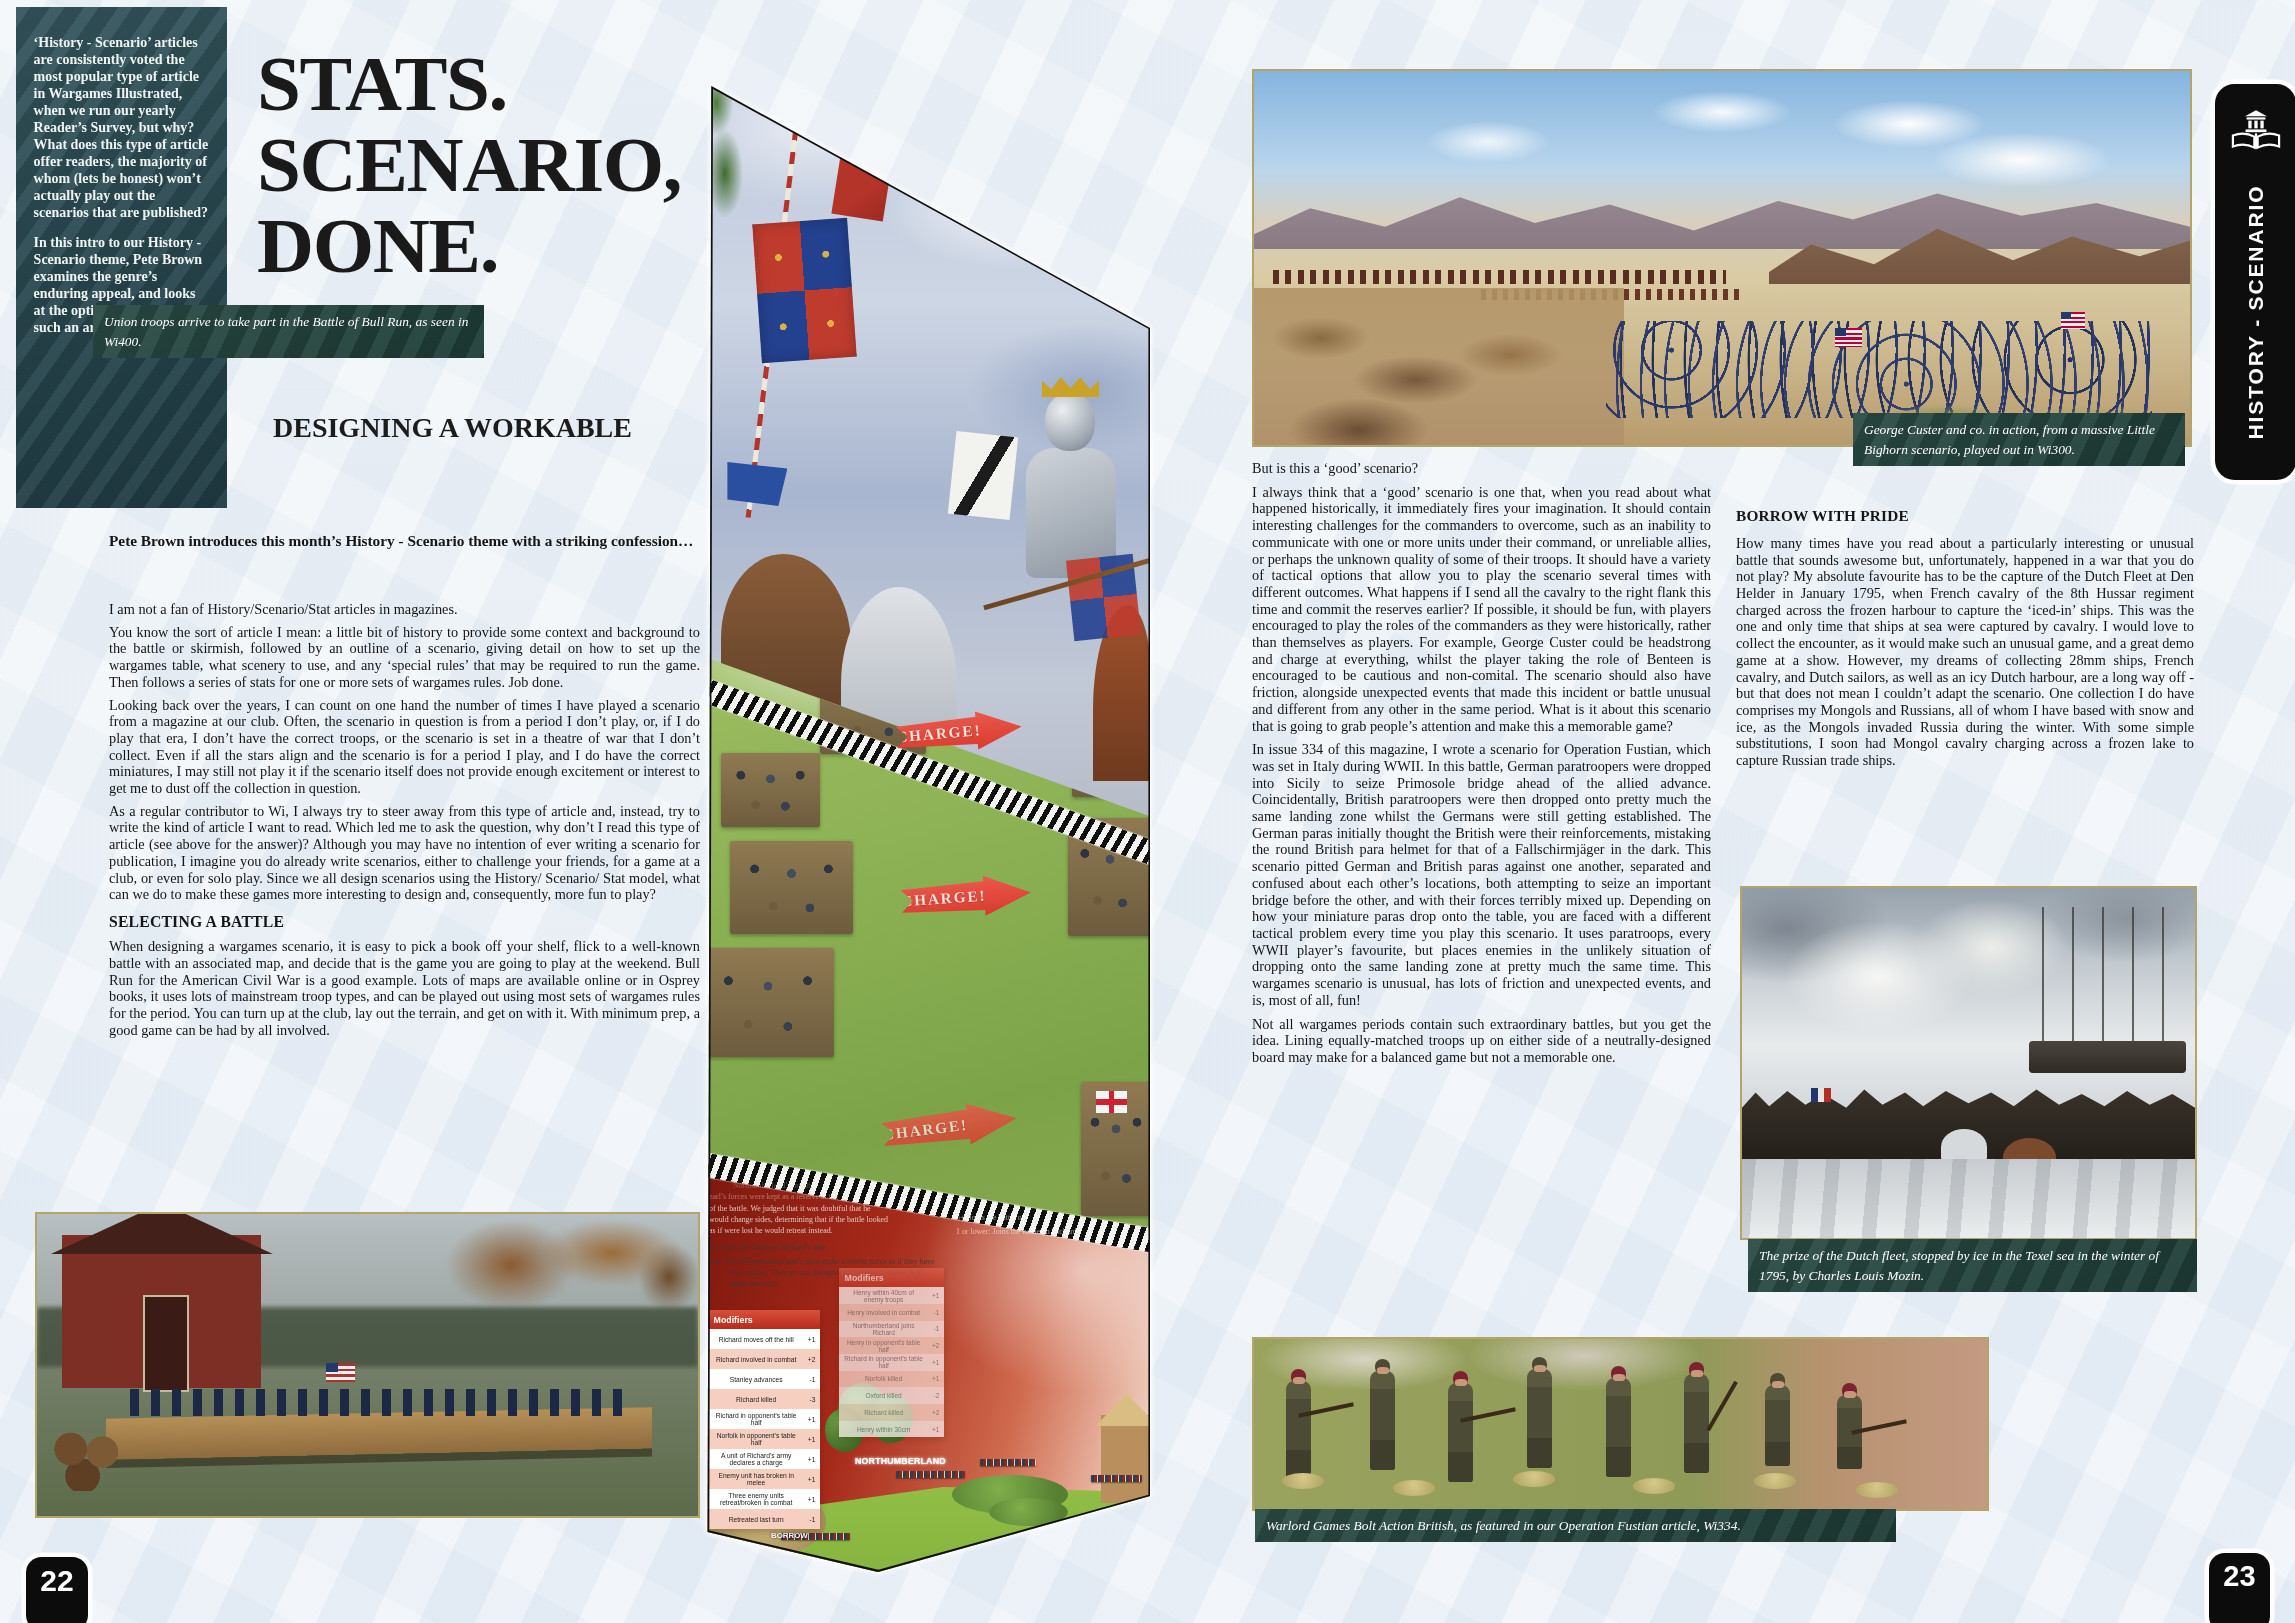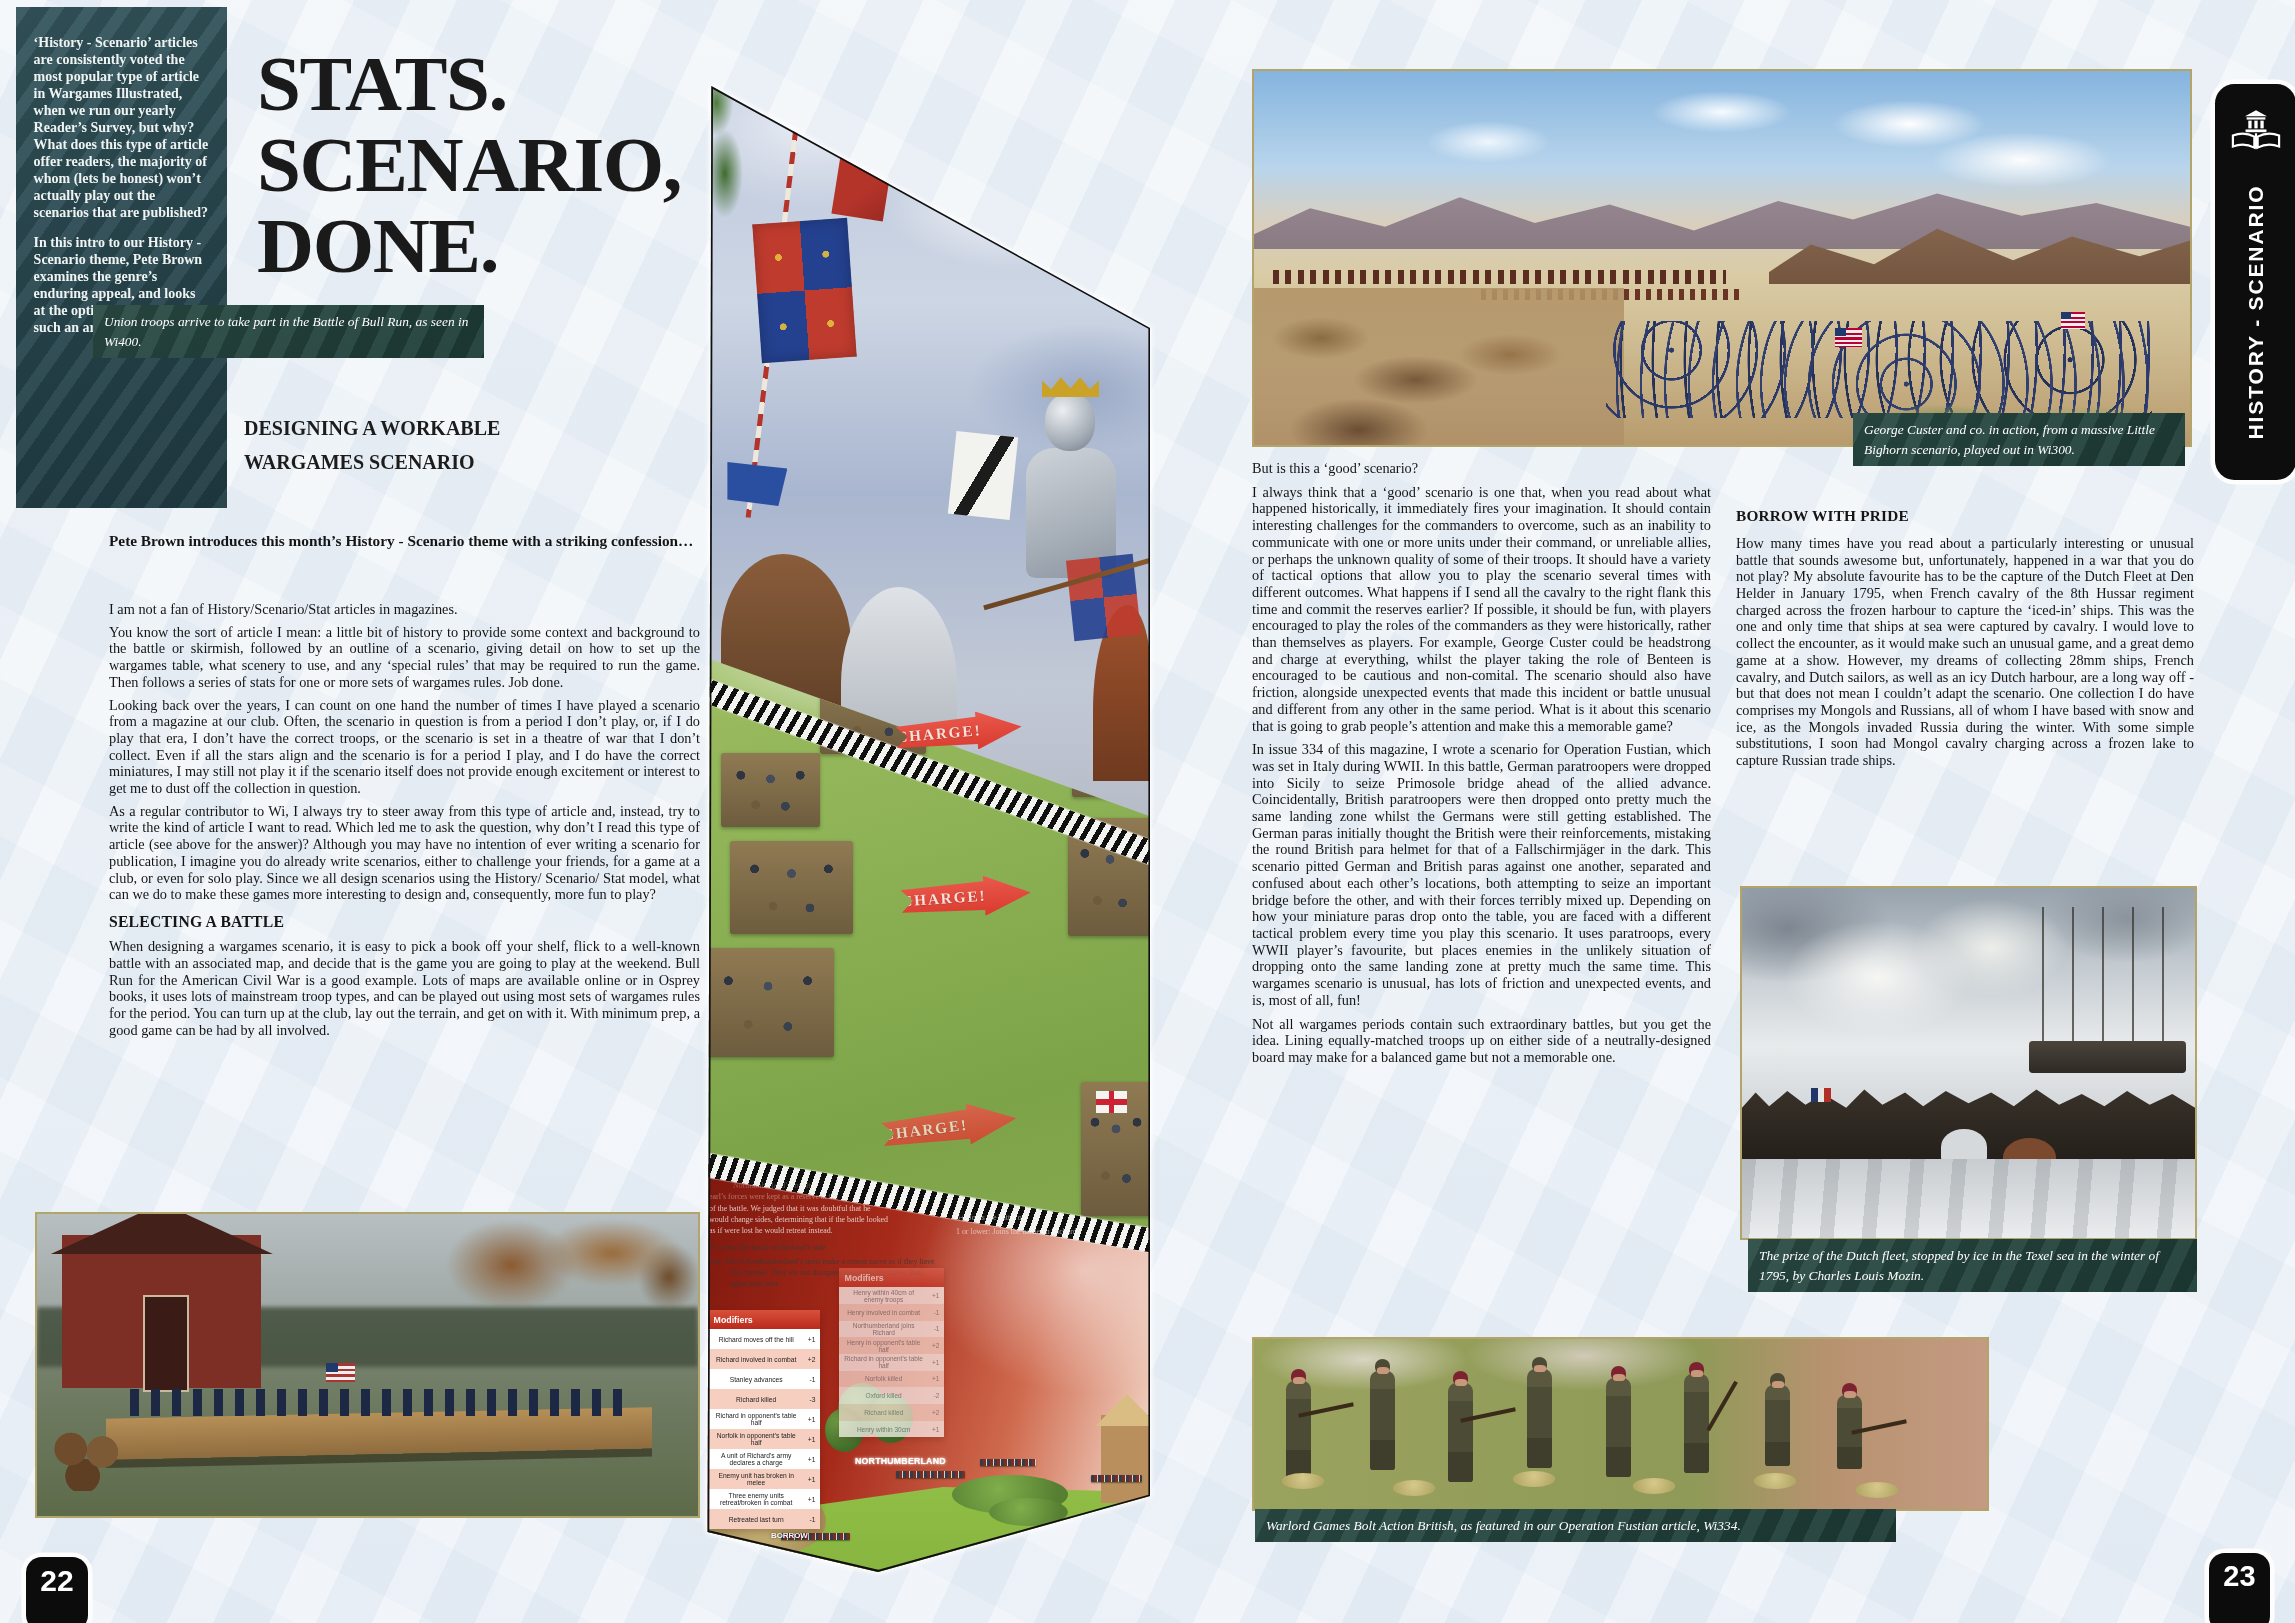--- a/index.html
+++ b/index.html
@@ -12,21 +12,21 @@
   .abs{position:absolute;}
 
   
   .sidebar{left:16px;top:7px;width:211px;height:501px;box-sizing:border-box;
     background:
       repeating-linear-gradient(125deg, rgba(255,255,255,.05) 0 12px, rgba(0,0,0,.10) 12px 28px),
       linear-gradient(160deg,#35565e,#27454d 60%,#203b43);
     color:#eff4f3;padding:27px 17.6px;font-weight:bold;font-size:14px;line-height:17px;}
   .sidebar p{margin:0 0 13px 0;}
   .title{left:257px;top:43px;width:453px;font-size:79px;line-height:81px;letter-spacing:-1.4px;color:#1a1a1a;}
-  .subtitle{left:244px;top:411px;width:453px;font-size:20px;line-height:34px;color:#1c1c1c;}
+  .subtitle{left:273px;top:411px;width:453px;font-size:28px;line-height:34px;color:#1c1c1c;}
   .standfirst{left:109px;top:516px;width:595px;font-weight:bold;font-size:15.3px;line-height:20.4px;}
   .bodycol{left:109px;top:601px;width:591px;font-size:14.3px;line-height:16.7px;text-align:justify;}
   .bodycol p{margin:0 0 6px 0;}
   .bodycol h3{font-size:15.7px;line-height:17.6px;margin:10.2px 0 7.4px 0;letter-spacing:0.2px;}
   h1,h2,h3{font-weight:bold;font-family:"Liberation Serif","DejaVu Serif",serif;margin:0;}
 
   .photo{box-sizing:border-box;border:2.3px solid #b3a469;overflow:hidden;}
   .capbox{box-sizing:border-box;color:#fff;font-style:italic;font-size:13.4px;line-height:20px;
     padding:6.5px 11px;background:
       repeating-linear-gradient(115deg, rgba(255,255,255,.05) 0 14px, rgba(0,0,0,.12) 14px 30px),
@@ -239,21 +239,20 @@
   </aside>
 
   <h1 class="abs title">
     <div>STATS.</div>
     <div>SCENARIO,</div>
     <div>DONE.</div>
   </h1>
 
   <h2 class="abs subtitle">
     <div>DESIGNING A WORKABLE</div>
-    <div>WARGAMES SCENARIO</div>
   </h2>
 
   <p class="abs standfirst">Pete Brown introduces this month’s History - Scenario theme with a striking confession…</p>
 
   <div class="abs bodycol">
     <p>I am not a fan of History/Scenario/Stat articles in magazines.</p>
     <p>You know the sort of article I mean: a little bit of history to provide some context and background to the battle or skirmish, followed by an outline of a scenario, giving detail on how to set up the wargames table, what scenery to use, and any ‘special rules’ that may be required to run the game. Then follows a series of stats for one or more sets of wargames rules. Job done.</p>
     <p>Looking back over the years, I can count on one hand the number of times I have played a scenario from a magazine at our club. Often, the scenario in question is from a period I don’t play, or, if I do play that era, I don’t have the correct troops, or the scenario is set in a theatre of war that I don’t collect. Even if all the stars align and the scenario is for a period I play, and I do have the correct miniatures, I may still not play it if the scenario itself does not provide enough excitement or interest to get me to dust off the collection in question.</p>
     <p>As a regular contributor to Wi, I always try to steer away from this type of article and, instead, try to write the kind of article I want to read. Which led me to ask the question, why don’t I read this type of article (see above for the answer)? Although you may have no intention of ever writing a scenario for publication, I imagine you do already write scenarios, either to challenge your friends, for a game at a club, or even for solo play. Since we all design scenarios using the History/ Scenario/ Stat model, what can we do to make these games more interesting to design and, consequently, more fun to play?</p>
     <h3>SELECTING A BATTLE</h3>

